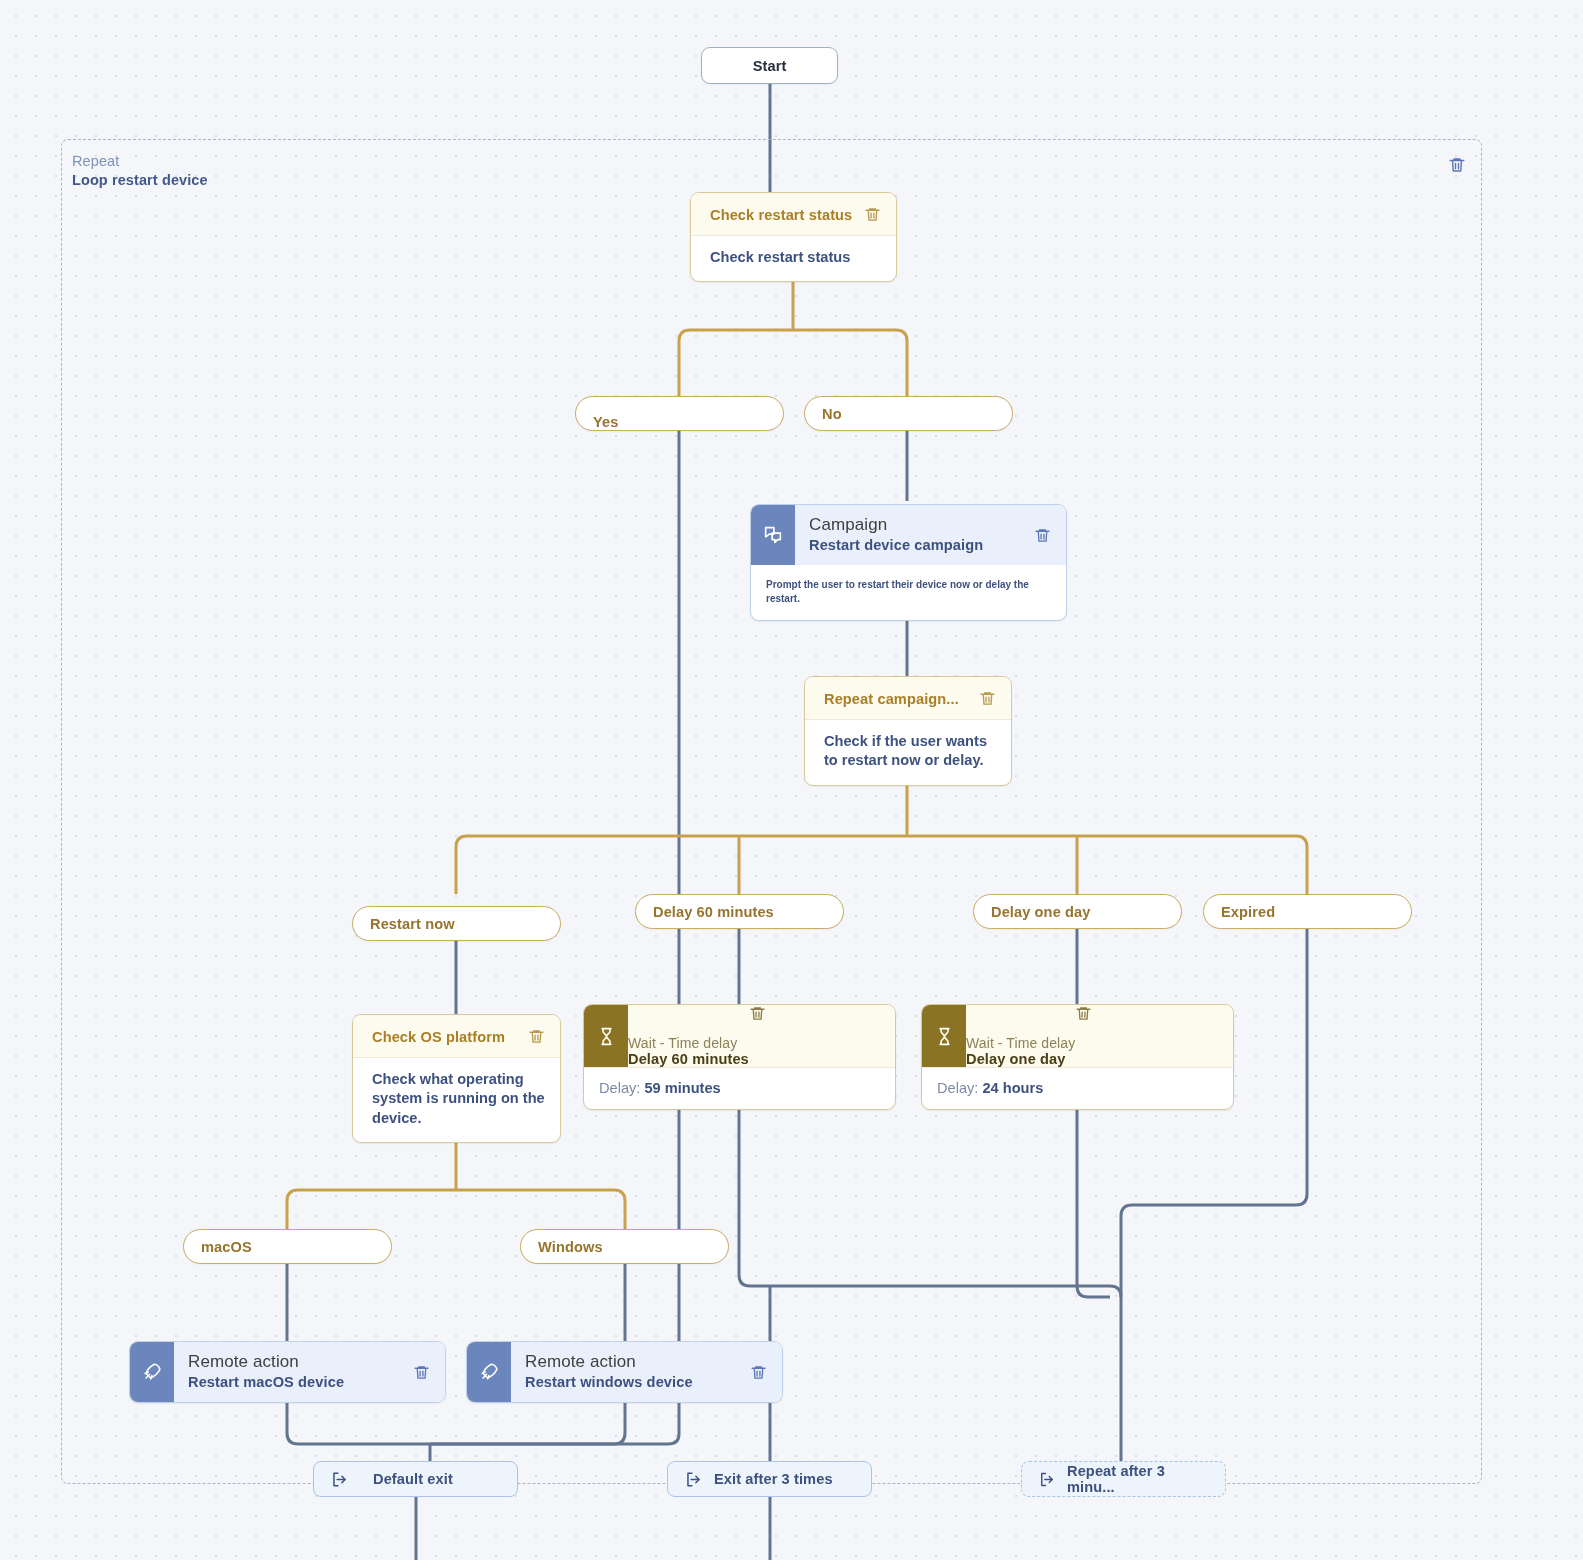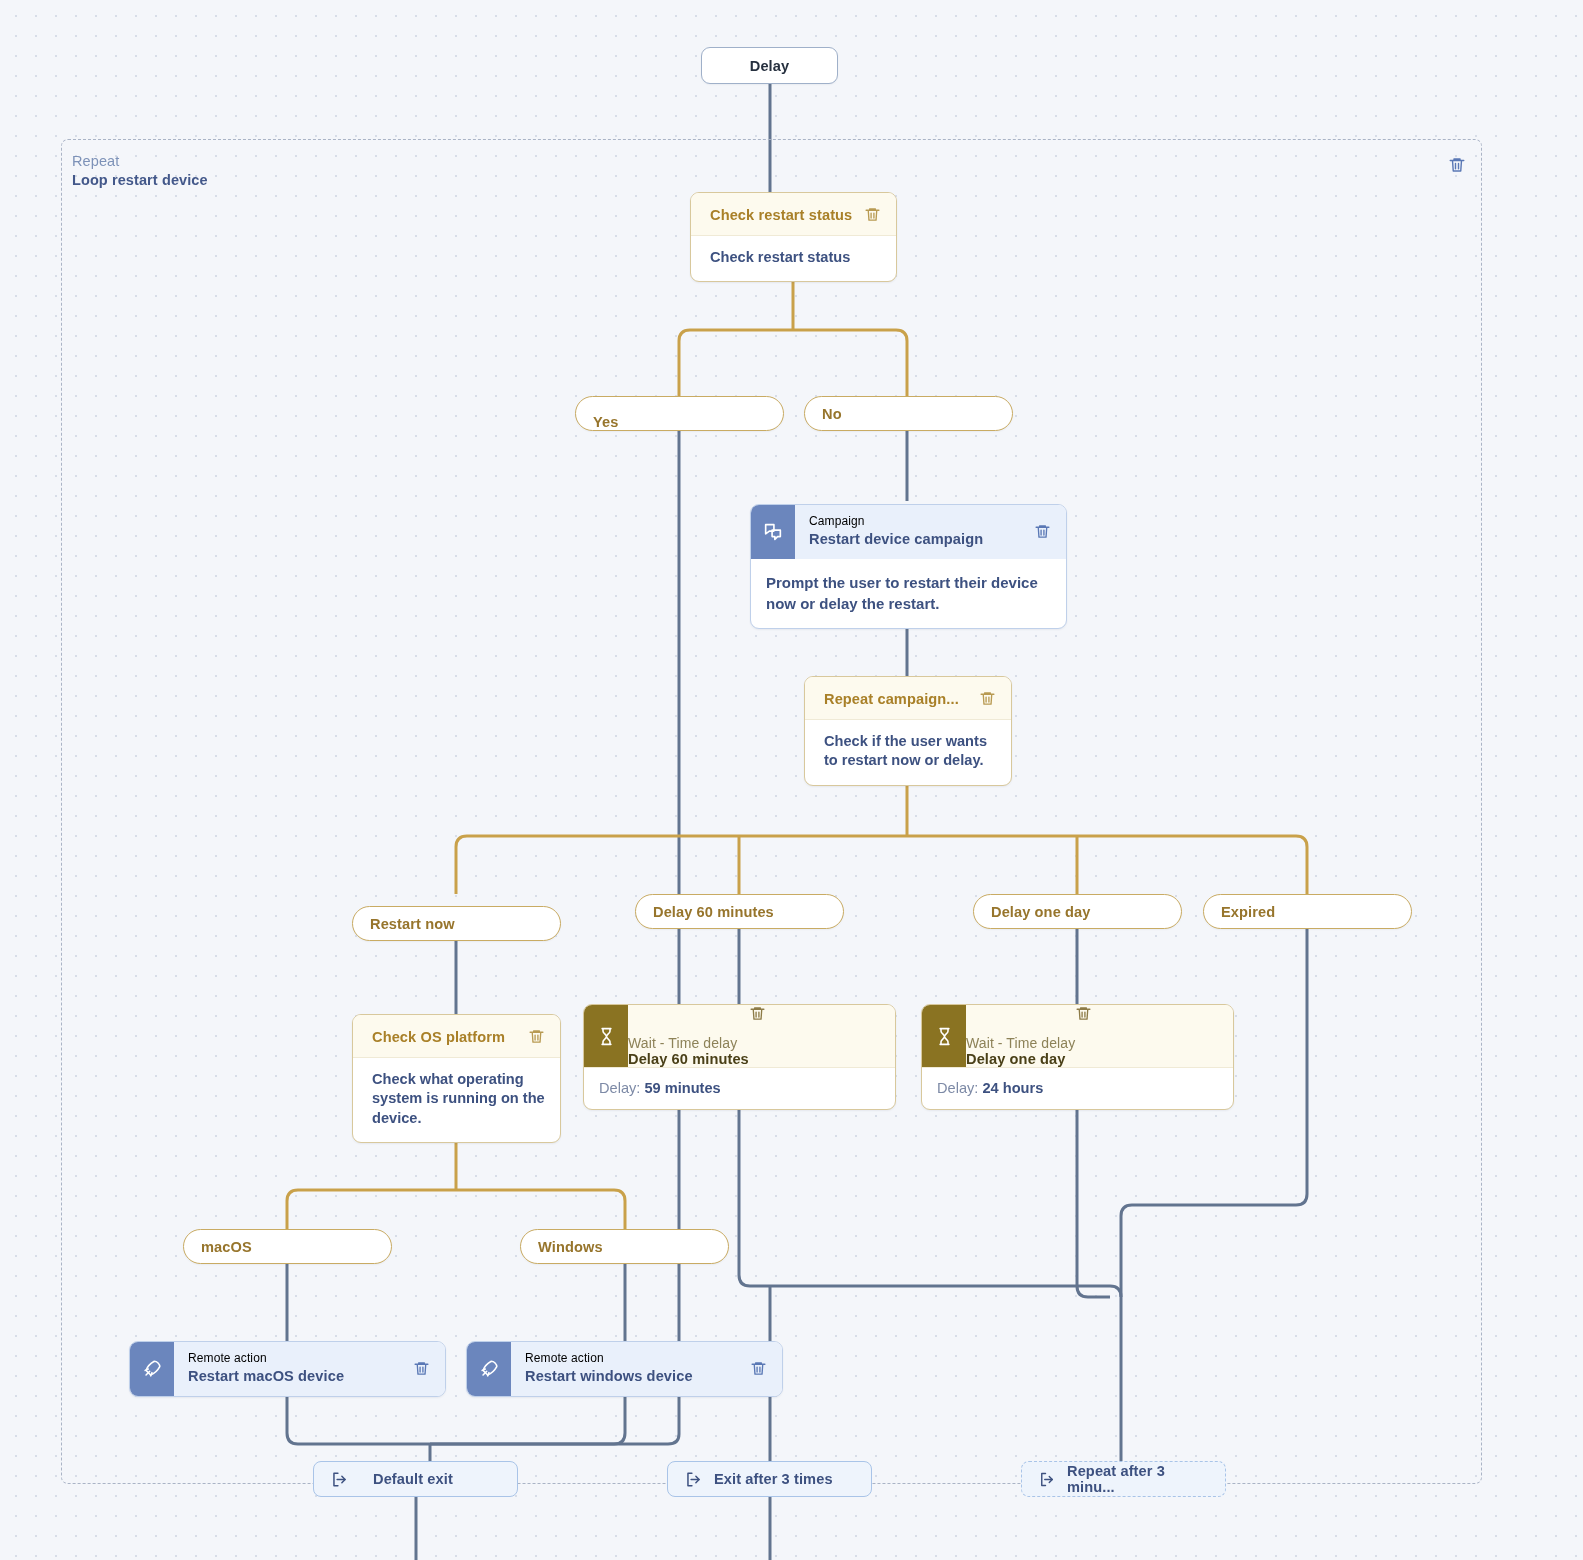--- a/index.html
+++ b/index.html
@@ -49,24 +49,24 @@
   .anode{
     background:#ffffff;border:1px solid #bfd0ea;
     box-shadow:0 1px 2px rgba(40,50,80,.07);
   }
   .anode .ahead{display:flex;align-items:stretch;background:#e9f0fb;}
   .anode .aicon{
     width:44px;min-width:44px;background:#6b86bd;
     display:flex;align-items:center;justify-content:center;color:#fff;
   }
   .anode .atext{flex:1;padding:9px 10px 10px 14px;line-height:1.3;}
-  .anode .akind{font-size:12px;color:#000000;letter-spacing:.1px;}
+  .anode .akind{font-size:17px;color:#404040;letter-spacing:.1px;}
   .anode .aname{font-size:14.6px;font-weight:bold;color:#3d5180;letter-spacing:.1px;}
   .anode .atrash{display:flex;align-items:center;padding:0 15px 0 6px;}
-  .anode .abody{padding:13px 15px 14px 15px;font-size:15px;font-weight:bold;color:#3d5180;line-height:1.42;border-radius:27px;}
+  .anode .abody{padding:13px 15px 14px 15px;font-size:10px;font-weight:bold;color:#3d5180;line-height:1.42;border-radius:27px;}
 
   
   .wnode{background:#ffffff;border:1px solid #d8c89c;box-shadow:0 1px 2px rgba(40,50,80,.07);}
   .wnode .ahead{display:flex;align-items:stretch;background:#fdfaee;}
   .wnode .aicon{width:44px;min-width:44px;background:#8a7322;display:flex;align-items:center;justify-content:center;color:#fff;}
   .wnode .akind{font-size:14px;color:#8d8258;letter-spacing:.1px;margin-top:30px;}
   .wnode .aname{font-size:14.6px;font-weight:bold;color:#4a4018;letter-spacing:.1px;}
   .wnode .abody{padding:12px 27px 13px 15px;font-size:14.6px;color:#7d8aa6;border-top:1px solid #f0ead6;}
   .wnode .abody b{color:#3d5180;font-weight:bold;}
 
@@ -159,21 +159,21 @@
 
       <path d="M770,1286 L770,1461"></path>
 
       <path d="M416,1497 L416,1560"></path>
       <path d="M770,1497 L770,1560"></path>
     </g>
   </svg>
 
   <div class="pill" style="left:701px;top:47px;width:137px;height:37px;border-color:#9fb0c9;color:#26303f;
               justify-content:center;padding-left:0;border-radius:9px;">
-    <span>Delay</span>
+    <span>Start</span>
   </div>
 
   <div class="loop-box"></div>
   <div class="loop-head">
     <div class="loop-kind">Repeat</div>
     <div class="loop-title">Loop restart device</div>
   </div>
   <svg class="loop-trash" viewBox="0 0 24 24" fill="none" stroke="#5a78b5" stroke-width="1.9" stroke-linecap="round" stroke-linejoin="round">
     <path d="M3 6h18M8 6V4h8v2M6 6l1 14h10l1-14M10 10v7M14 10v7"></path>
   </svg>

